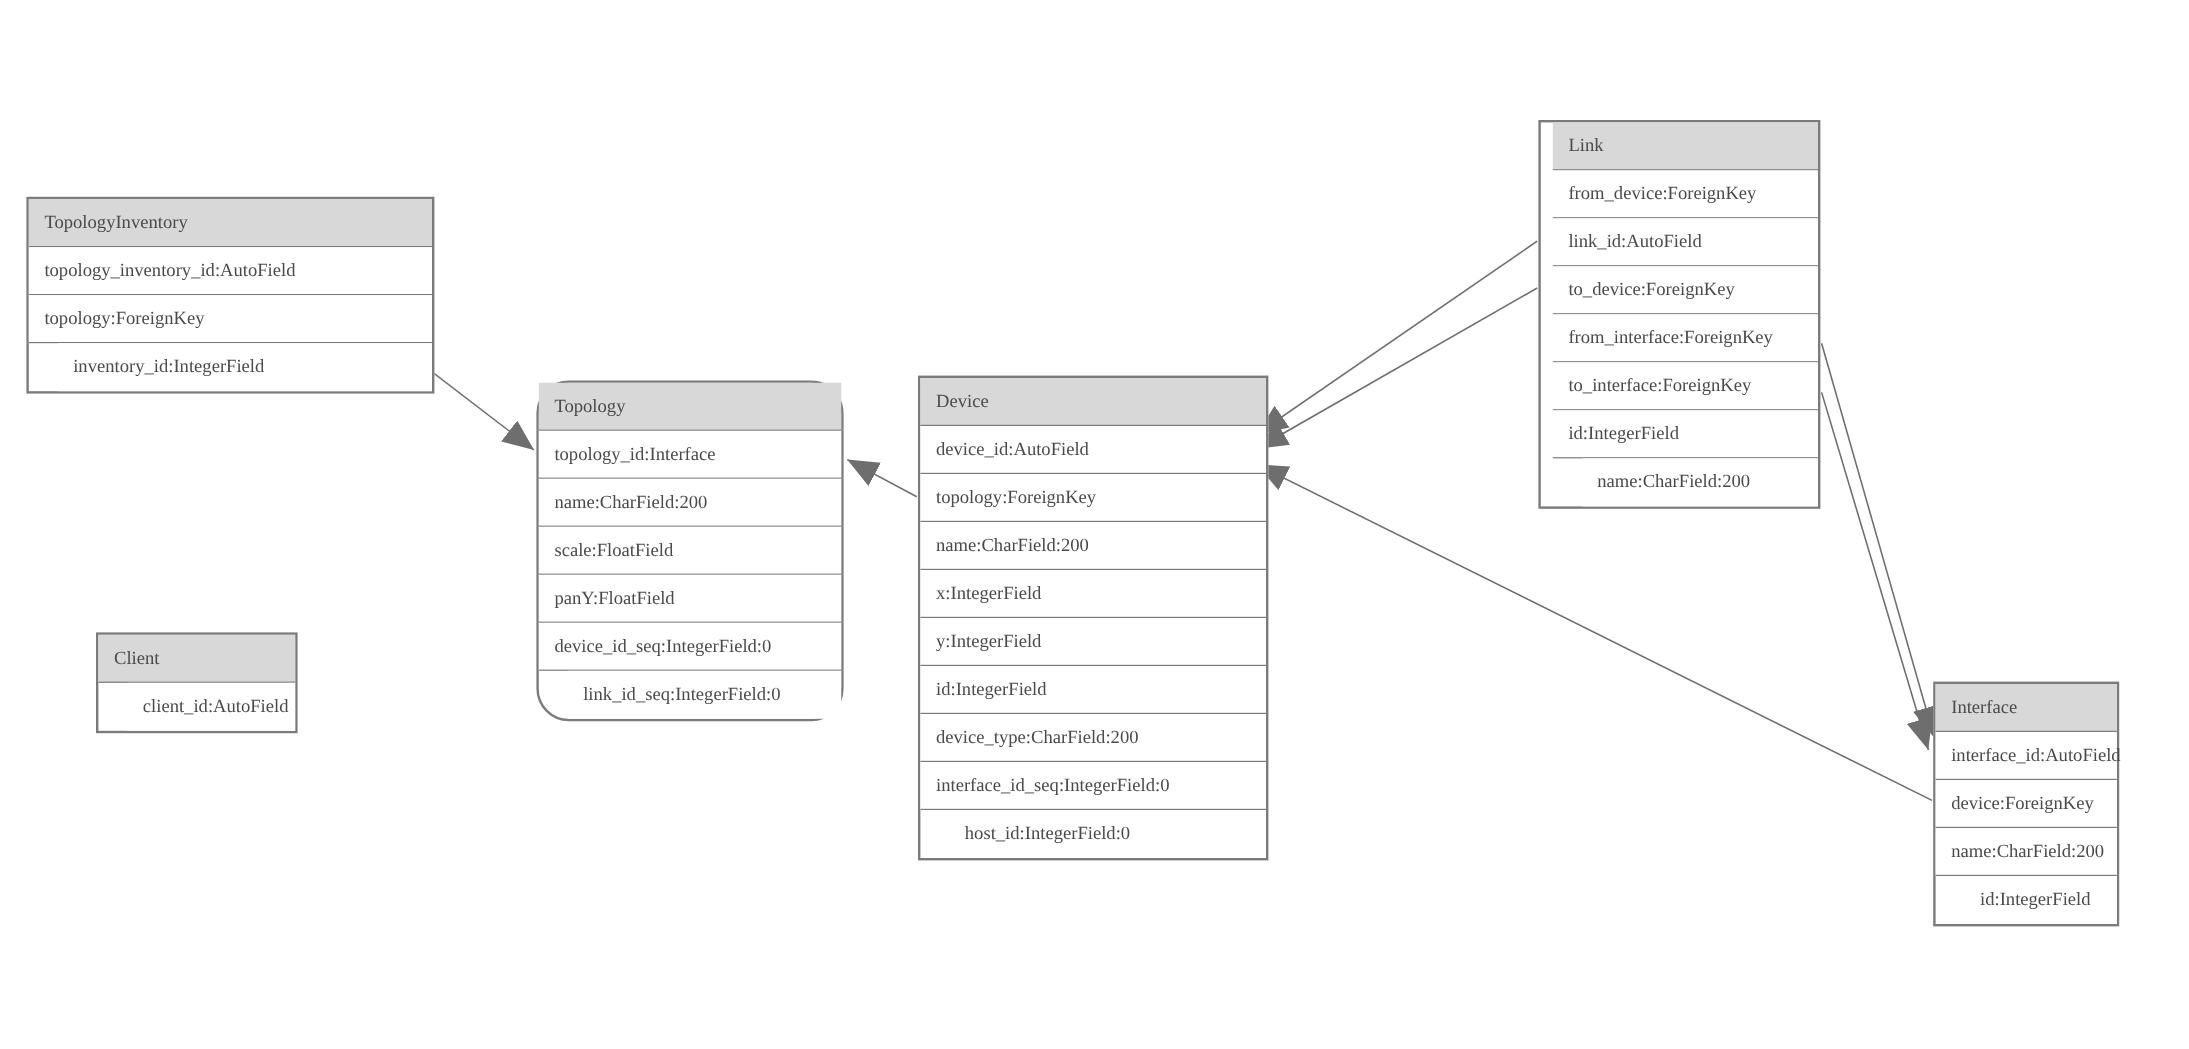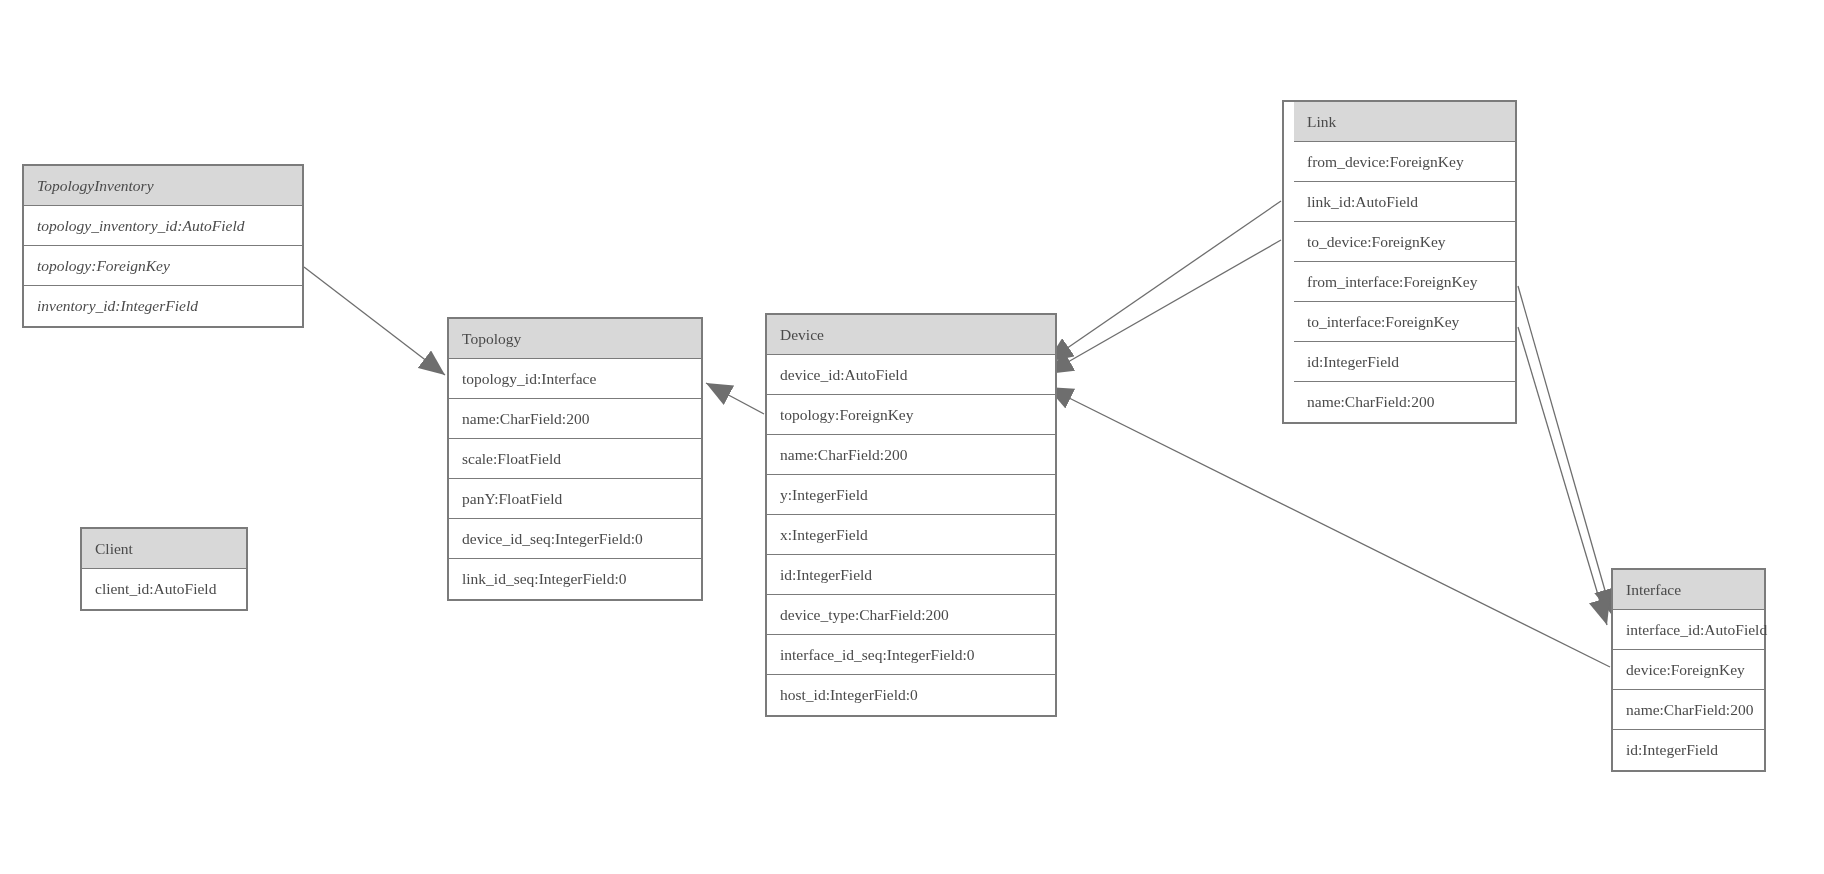--- a/index.html
+++ b/index.html
@@ -46,20 +46,21 @@
     display: flex;
     align-items: center;
     padding-left: 13px;
     color: var(--text-color, #4a4a4a);
     font-size: 15.5px;
     background: #ffffff;
     white-space: nowrap;
   }
   .entity-field:last-child {
     border-bottom: none;
+    margin-left: 24px;
   }
 </style>
 </head>
 <body>
 
 <div class="canvas" style="width: 1824px; height: 874px;">
   <svg class="connections" width="1824" height="874">
     <defs>
       <marker id="arrowhead" markerUnits="userSpaceOnUse" markerWidth="27" markerHeight="22" refX="26" refY="11" orient="auto">
         <path d="M0,0 L26,11 L0,22 Z" fill="#6e6e6e"></path>
@@ -69,46 +70,46 @@
         <line x1="304" y1="267" x2="445" y2="375" stroke="#6e6e6e" stroke-width="1.3" marker-end="url(#arrowhead)"></line>
         <line x1="764" y1="414" x2="706" y2="383" stroke="#6e6e6e" stroke-width="1.3" marker-end="url(#arrowhead)"></line>
         <line x1="1281" y1="201" x2="1047" y2="362" stroke="#6e6e6e" stroke-width="1.3" marker-end="url(#arrowhead)"></line>
         <line x1="1281" y1="240" x2="1047" y2="374" stroke="#6e6e6e" stroke-width="1.3" marker-end="url(#arrowhead)"></line>
         <line x1="1518" y1="286" x2="1612" y2="615" stroke="#6e6e6e" stroke-width="1.3" marker-end="url(#arrowhead)"></line>
         <line x1="1518" y1="327" x2="1607" y2="625" stroke="#6e6e6e" stroke-width="1.3" marker-end="url(#arrowhead)"></line>
         <line x1="1610" y1="667" x2="1047" y2="387" stroke="#6e6e6e" stroke-width="1.3" marker-end="url(#arrowhead)"></line>
       </g>
   </svg>
 
-<div class="entity" style="left: 22px; top: 164px; width: 282px; font-style: italic;">
+<div class="entity" style="left: 22px; top: 164px; width: 340px;">
       <div class="entity-header">TopologyInventory</div>
       <div class="entity-field">topology_inventory_id:AutoField</div>
       <div class="entity-field">topology:ForeignKey</div>
       <div class="entity-field">inventory_id:IntegerField</div>
     </div>
-    <div class="entity" style="left: 447px; top: 317px; width: 256px;">
+    <div class="entity" style="left: 447px; top: 317px; width: 256px; border-radius: 27px;">
       <div class="entity-header">Topology</div>
       <div class="entity-field">topology_id:Interface</div>
       <div class="entity-field">name:CharField:200</div>
       <div class="entity-field">scale:FloatField</div>
       <div class="entity-field">panY:FloatField</div>
       <div class="entity-field">device_id_seq:IntegerField:0</div>
       <div class="entity-field">link_id_seq:IntegerField:0</div>
     </div>
     <div class="entity" style="left: 80px; top: 527px; width: 168px; text-align: center;">
       <div class="entity-header">Client</div>
       <div class="entity-field">client_id:AutoField</div>
     </div>
     <div class="entity" style="left: 765px; top: 313px; width: 292px;">
       <div class="entity-header">Device</div>
       <div class="entity-field">device_id:AutoField</div>
       <div class="entity-field">topology:ForeignKey</div>
       <div class="entity-field">name:CharField:200</div>
+      <div class="entity-field">x:IntegerField</div>
       <div class="entity-field">y:IntegerField</div>
-      <div class="entity-field">x:IntegerField</div>
       <div class="entity-field">id:IntegerField</div>
       <div class="entity-field">device_type:CharField:200</div>
       <div class="entity-field">interface_id_seq:IntegerField:0</div>
       <div class="entity-field">host_id:IntegerField:0</div>
     </div>
     <div class="entity" style="left: 1282px; top: 100px; width: 235px; padding-left: 10px;">
       <div class="entity-header">Link</div>
       <div class="entity-field">from_device:ForeignKey</div>
       <div class="entity-field">link_id:AutoField</div>
       <div class="entity-field">to_device:ForeignKey</div>

